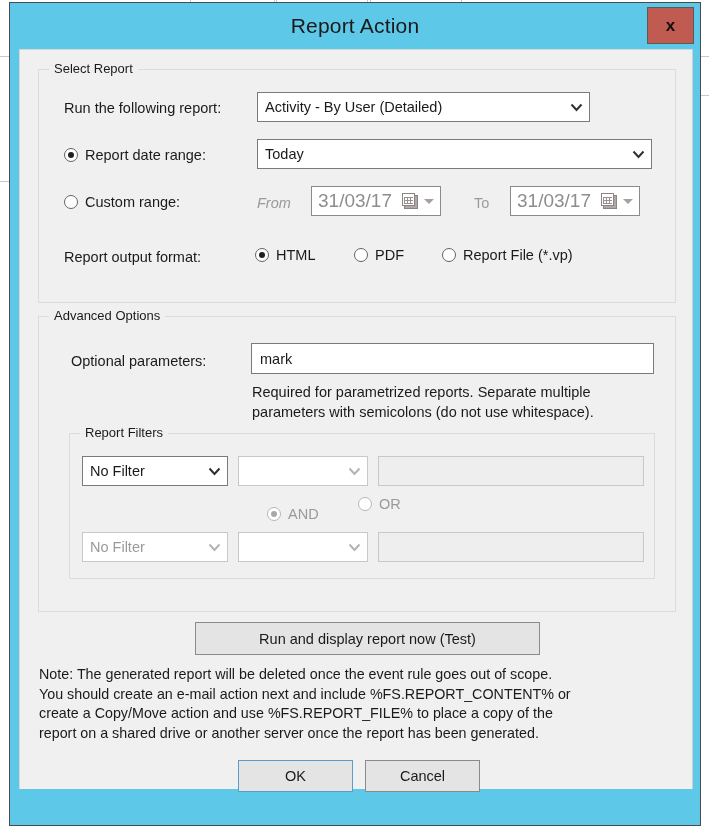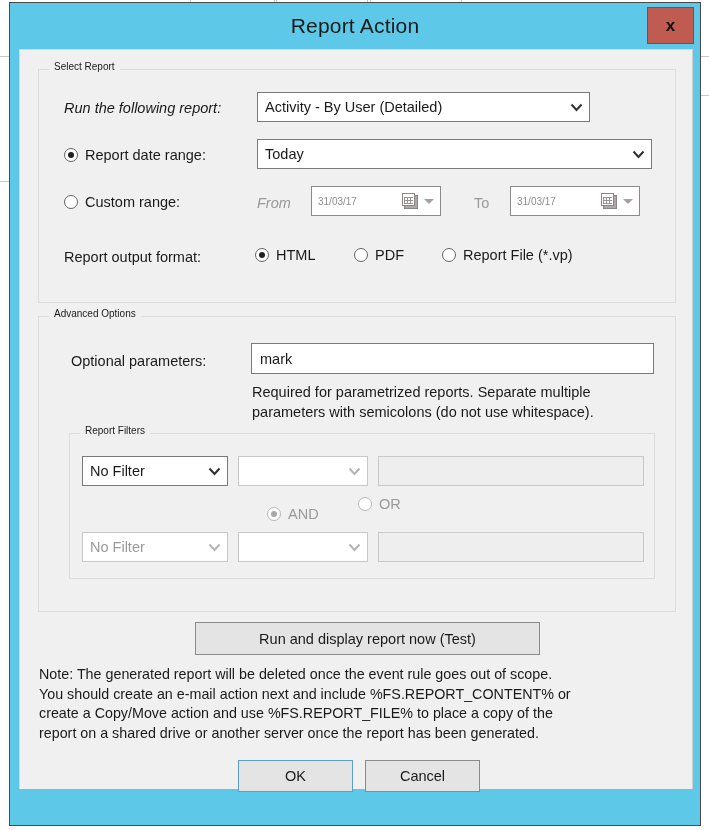--- a/index.html
+++ b/index.html
@@ -47,21 +47,21 @@
     border-top: 1px solid #d7d7d7;
     border-left: 1px solid #d7d7d7;
     border-right: 1px solid #cfcfcf;
   }
 
   
   .group { position: absolute; border: 1px solid #dcdcdc; background: transparent; }
   .group-title {
     position: absolute; top: -9px; left: 10px;
     background: #f0f0f0; padding: 0 5px;
-    font-size: 10px; color: #1a1a1a; white-space: nowrap;
+    font-size: 13px; color: #1a1a1a; white-space: nowrap;
   }
   .group-inner { position: absolute; border: 1px solid #dcdcdc; }
 
   
   .lbl { position: absolute; font-size: 14.5px; color: #1a1a1a; white-space: nowrap; }
   .lbl.dim { color: #9a9a9a; }
 
   
   .radio { position: absolute; display: flex; align-items: center; cursor: pointer; }
   .radio .dot {
@@ -98,21 +98,21 @@
     display: flex; align-items: center;
   }
   .tinput .ival { padding-left: 8px; font-size: 14.5px; color: #1a1a1a; }
   .tinput.readonly { border-color: #c8c8c8; background: #eeeeee; }
 
   
   .datepick {
     position: absolute; background: #ffffff; border: 1px solid #8a8a8a;
     display: flex; align-items: center; cursor: pointer;
   }
-  .datepick .dval { flex: 1; padding-left: 6px; font-size: 10px; color: #8d8d8d; }
+  .datepick .dval { flex: 1; padding-left: 6px; font-size: 19px; color: #8d8d8d; }
   .datepick .dicons { display: flex; align-items: center; padding-right: 6px; flex: none; }
   .cal-ico { position: relative; width: 17px; height: 17px; flex: none; }
   .cal-ico .back {
     position: absolute; left: 2px; top: 2px; width: 14px; height: 14px;
     background: #b0a8a8; border: 1px solid #8d8585;
   }
   .cal-ico .front {
     position: absolute; left: 0; top: 0; width: 13px; height: 13px;
     background: #ffffff; border: 1.5px solid #8d8585;
   }
@@ -154,21 +154,21 @@
     <div class="dlg-titlebar">
       <div class="dlg-title">Report Action</div>
       <div class="close-btn">x</div>
     </div>
 
     <div class="dlg-body">
 
       <div class="group" style="left:18px; top:19px; width:638px; height:234px;">
         <div class="group-title">Select Report</div>
 
-        <div class="lbl" style="left:25px; top:30px;font-style:italic;">Run the following report:</div>
+        <div class="lbl" style="left:25px; top:30px;">Run the following report:</div>
 
         <div class="combo" style="left:218px; top:22px; width:333px; height:30px;">
           <div class="ctext">Activity - By User (Detailed)</div>
           <div class="chev">
             <svg width="13" height="9" viewBox="0 0 13 9">
                 <path d="M1.5 1.5 L6.5 7 L11.5 1.5" fill="none" stroke="#303030" stroke-width="2"></path>
               </svg>
           </div>
         </div>
 

